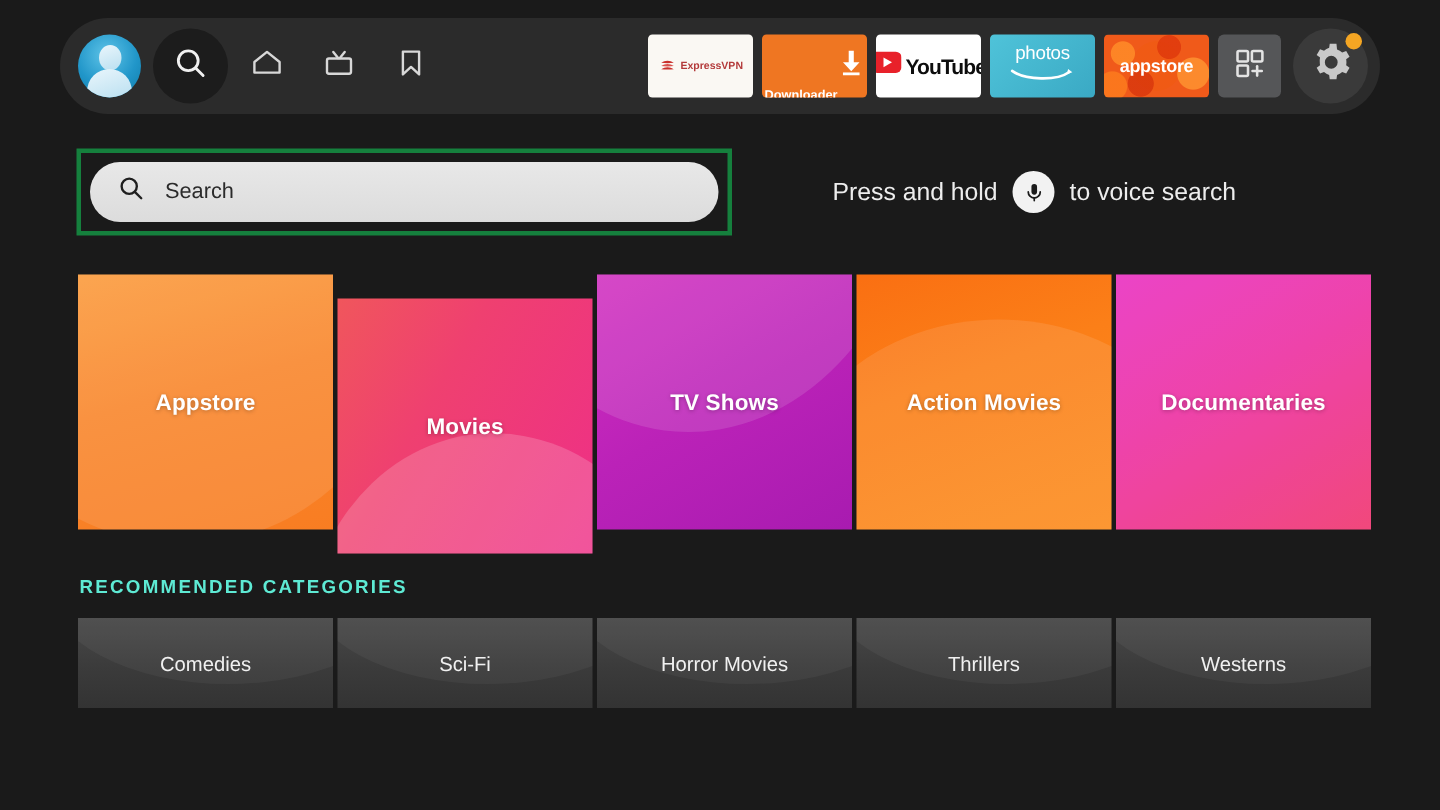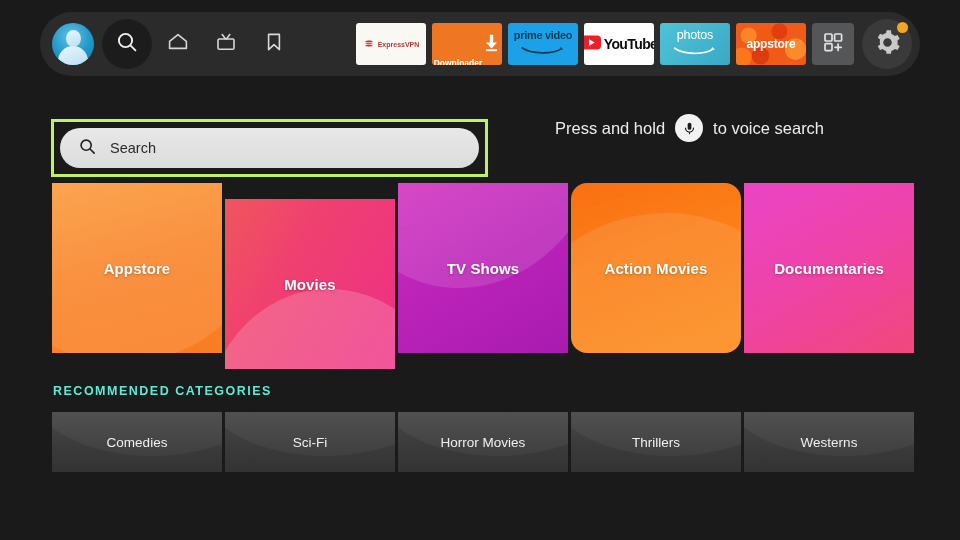--- a/index.html
+++ b/index.html
@@ -89,23 +89,23 @@
   .photos-txt { color: #fff; font-size: 12.5px; font-weight: 500; letter-spacing: -.2px; }
   .appstore-txt {
     color: #fff; font-size: 12px; font-weight: 600; letter-spacing: -.2px;
     position: relative; z-index: 2;
   }
 
   
   .search-wrap {
     position: absolute; left: 51px; top: 99px;
     width: 437px; height: 58px;
-    border: 3px solid #bef264;
+    border: 3px solid #15803d;
     background: #1a1a1a;
-    display: flex; align-items: center; margin-top: 20px;
+    display: flex; align-items: center;
   }
   .search-pill {
     margin: 0 auto; width: 419px; height: 40px;
     background: linear-gradient(180deg,#e8e8e8 0%,#dcdcdc 100%);
     border-radius: 20px;
     display: flex; align-items: center; padding-left: 18px; gap: 13px;
   }
   .search-placeholder { color: #2b2b2b; font-size: 14.5px; font-weight: 500; }
 
   .voice-hint {
@@ -147,21 +147,21 @@
     background: rgba(255,255,255,.18);
     transform: rotate(-6deg);
   }
   .f-tvshows { background: linear-gradient(150deg,#d12fc0 0%,#bb22b8 50%,#a81bb0 100%); }
   .f-tvshows .blob {
     position: absolute; left: -90px; top: -115px; width: 300px; height: 220px;
     border-radius: 0 0 60% 60% / 0 0 100% 100%;
     background: rgba(255,255,255,.12);
     transform: rotate(4deg);
   }
-  .f-action { background: linear-gradient(160deg,#fa6f12 0%,#fb7f18 40%,#fc8c1c 100%); border-radius: 16px; }
+  .f-action { background: linear-gradient(160deg,#fa6f12 0%,#fb7f18 40%,#fc8c1c 100%); }
   .f-action .blob {
     position: absolute; right: -70px; bottom: -110px; width: 290px; height: 250px;
     border-radius: 50%;
     background: rgba(255,255,255,.10);
   }
   .f-docs { background: linear-gradient(150deg,#e92ec0 0%,#ec2c9f 45%,#f0326c 100%); }
   .f-docs .blob {
     position: absolute; left: -95px; top: -95px; width: 330px; height: 330px;
     border-radius: 50%;
     background: rgba(255,255,255,.11);
@@ -260,31 +260,20 @@
       <div class="app-tile app-downloader">
         <span class="downloader-txt">Downloader</span>
         <span style="margin-left:1px;">
           <svg width="17" height="19" viewBox="0 0 20 22">
             <path d="M8 2 L12 2 L12 11 L16.5 11 L10 18 L3.5 11 L8 11 Z" fill="#ffffff"></path>
             <rect x="3.5" y="19" width="13" height="2.2" fill="#ffffff"></rect>
           </svg>
         </span>
       </div>
 
-      <div class="app-tile app-prime">
-        <span style="display:flex;flex-direction:column;align-items:center;line-height:1;">
-          <span class="prime-txt">prime video</span>
-          <span style="margin-top:1px;">
-            <svg width="46" height="9" viewBox="0 0 50 10">
-              <path d="M2 2.2 C12 9 36 9.5 45 3.2" stroke="#003d52" stroke-width="2" fill="none" stroke-linecap="round"></path>
-              <path d="M44.6 1 L47.4 3.3 L43.6 4.7 Z" fill="#003d52"></path>
-            </svg>
-          </span>
-        </span>
-      </div>
 
       <div class="app-tile app-youtube">
         <span style="display:flex;align-items:center;gap:3px;">
           <span>
             <svg width="20" height="15" viewBox="0 0 24 17">
               <rect x="0" y="0" width="24" height="17" rx="4.6" fill="#e8212a"></rect>
               <path d="M9.6 4.6 L16.4 8.5 L9.6 12.4 Z" fill="#ffffff"></path>
             </svg>
           </span>
           <span class="youtube-txt">YouTube</span>

